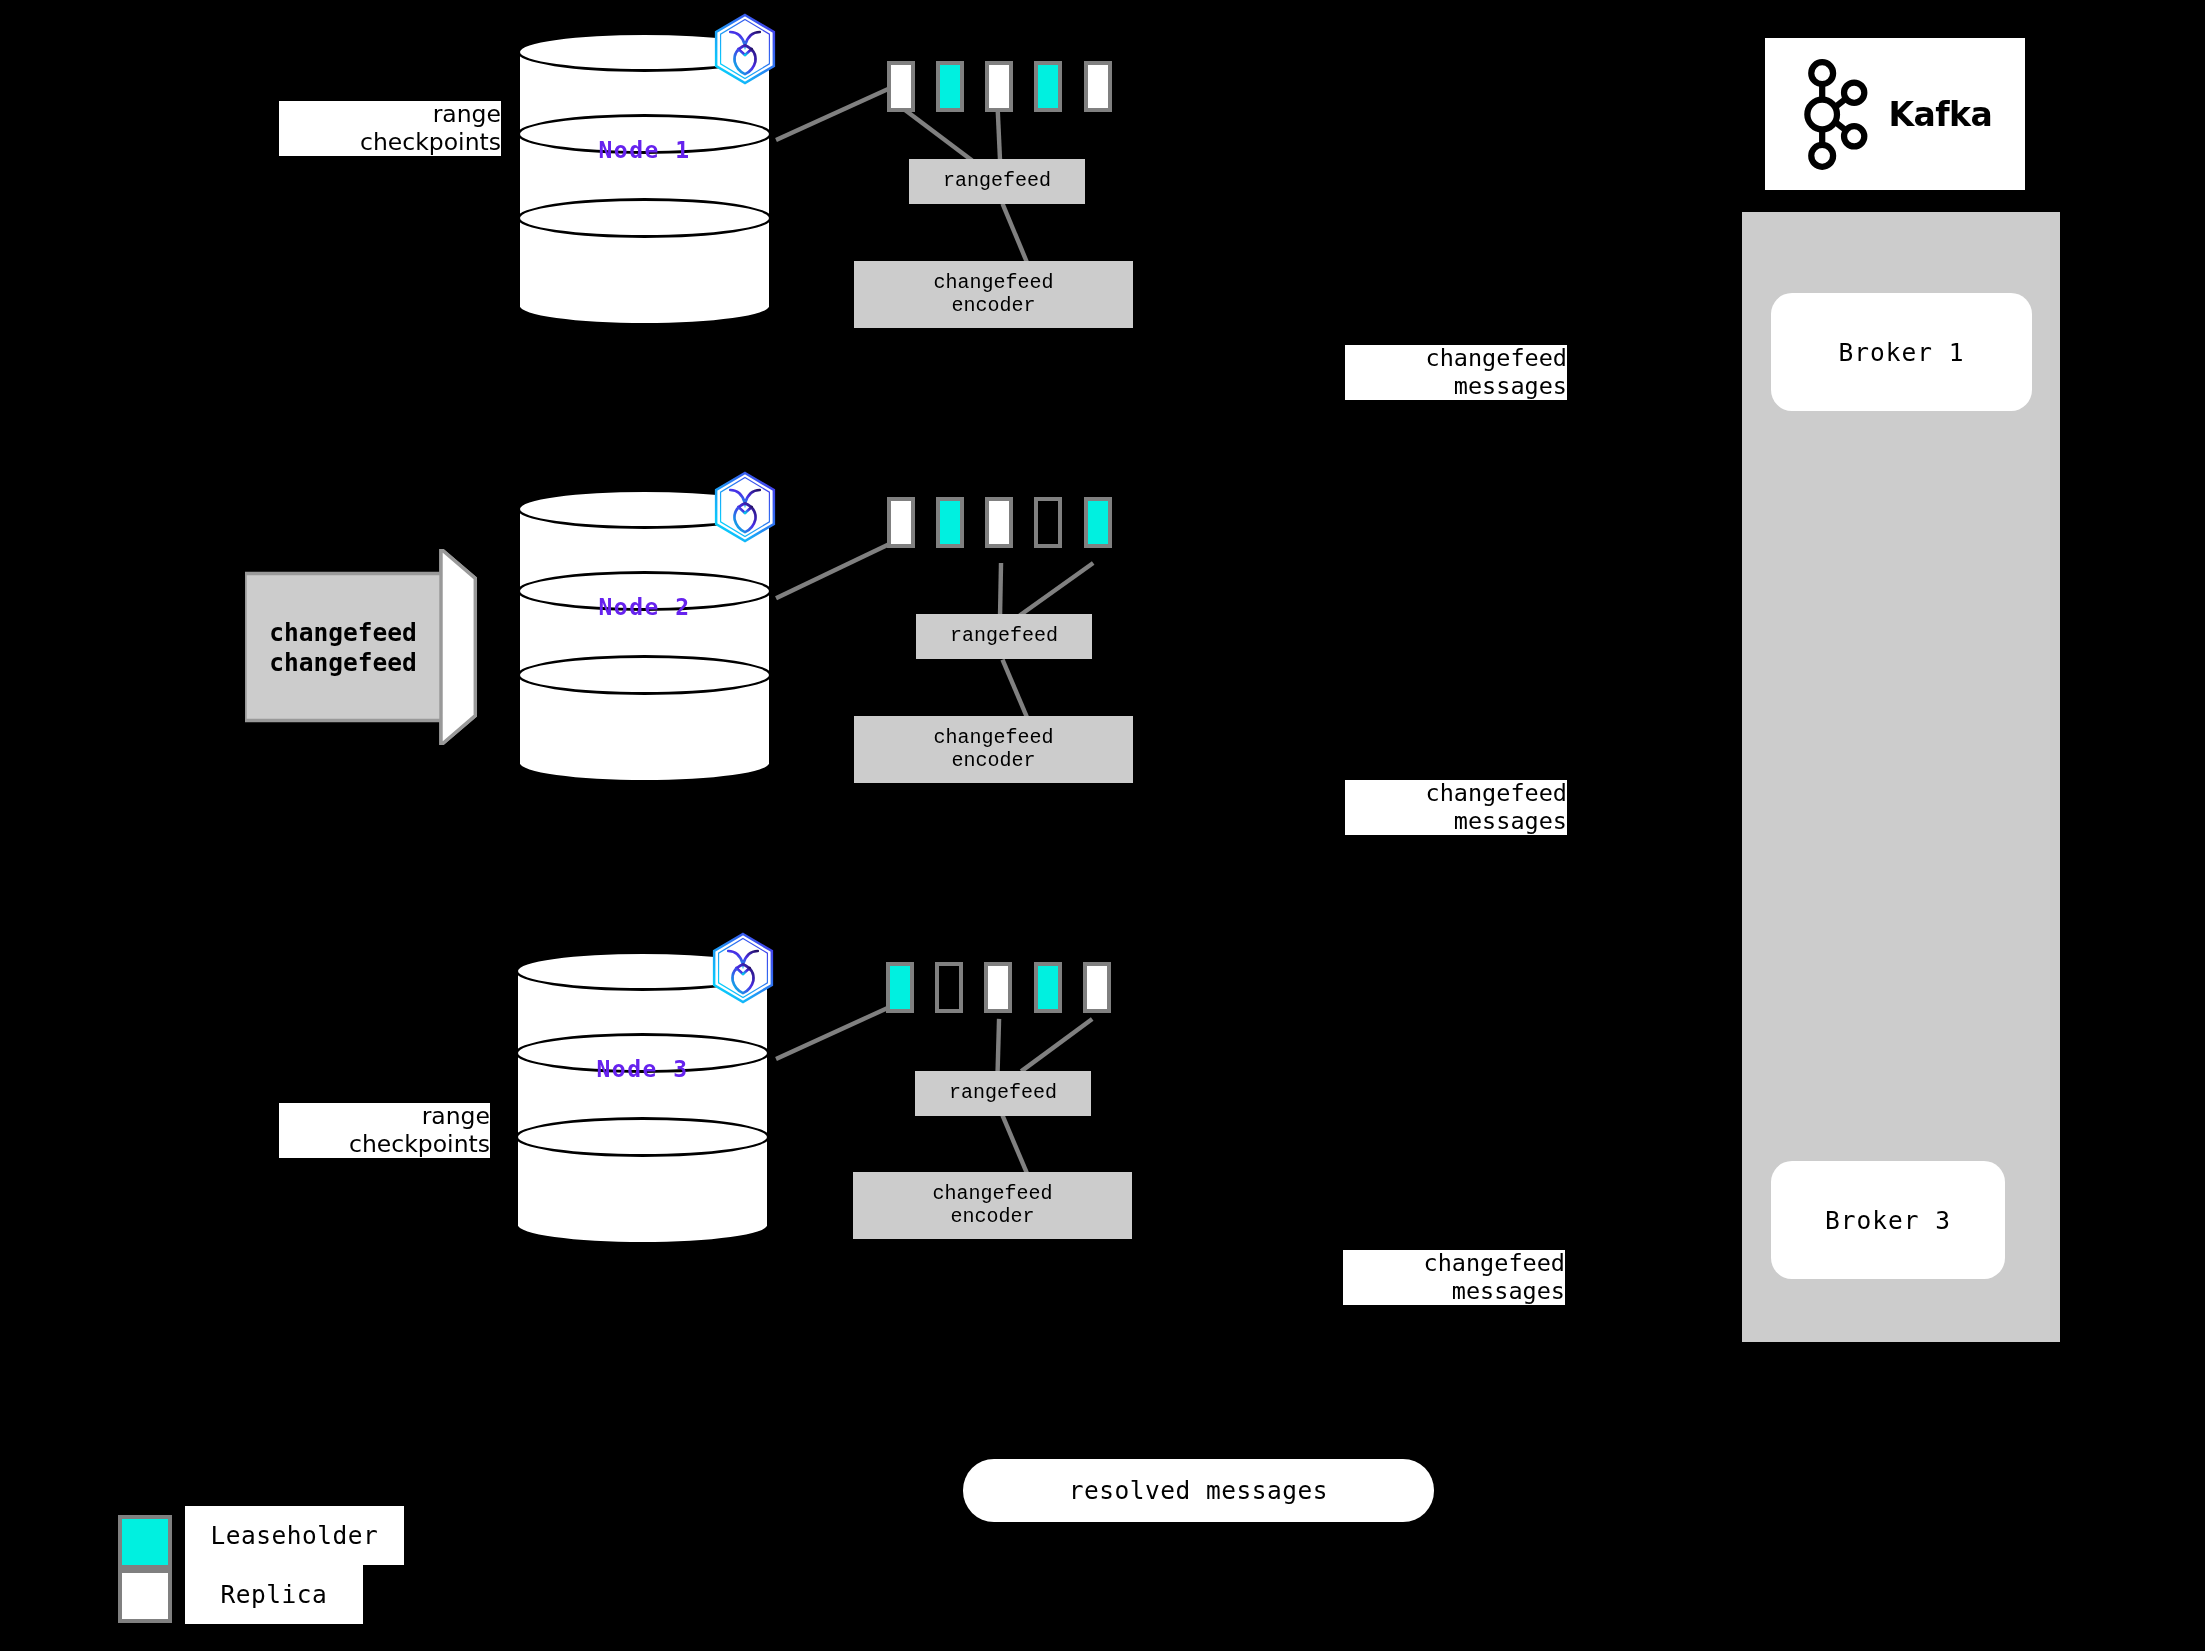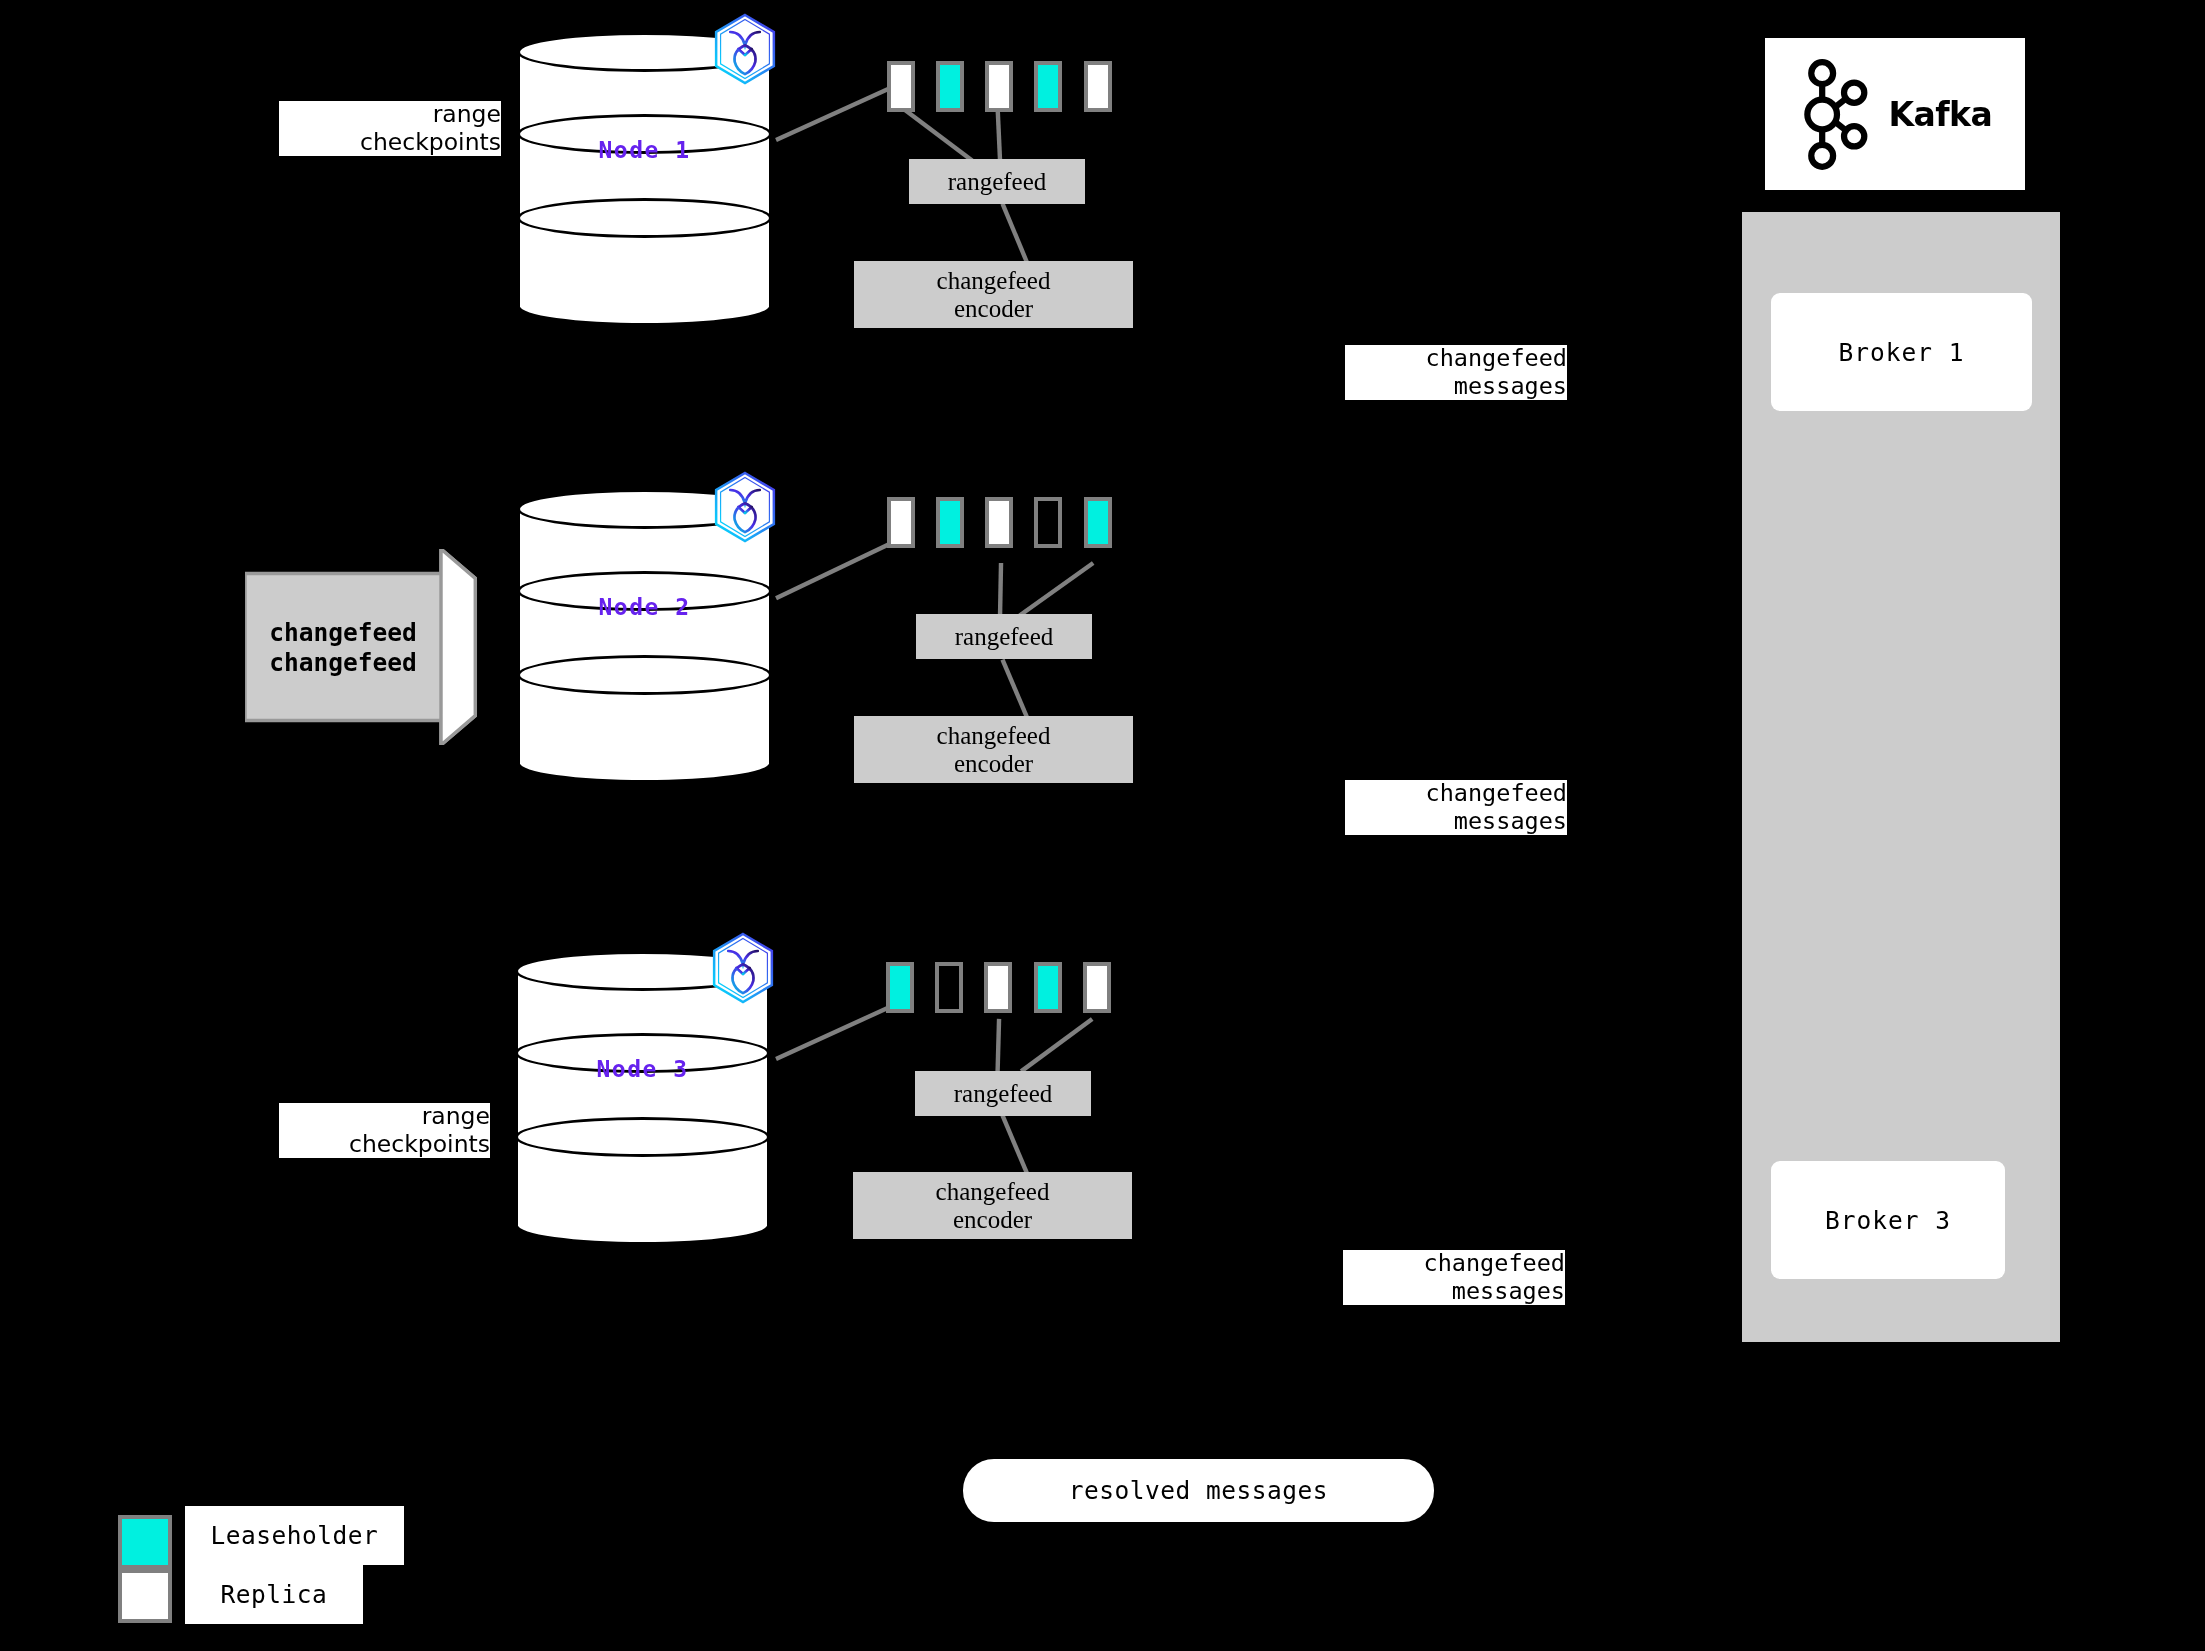--- a/index.html
+++ b/index.html
@@ -36,21 +36,21 @@
   
   .rangebox{position:absolute;width:27.5px;height:51px;border:4.4px solid #808080;box-sizing:border-box;}
   .rangebox.leaseholder{background:#00f0e0;}
   .rangebox.replica{background:#ffffff;}
   .rangebox.empty{background:transparent;}
 
   
   .graybox{
     position:absolute;background:#cccccc;color:#000;
     display:flex;align-items:center;justify-content:center;text-align:center;
-    font-family:Liberation Serif, serif;font-size:25px;line-height:1.12;
+    font-family:Liberation Mono, monospace;font-size:20px;line-height:1.12;
   }
 
   
   .whitelabel{
     position:absolute;background:#ffffff;color:#000;
     display:flex;align-items:flex-end;justify-content:center;text-align:center;
     font-family:"DejaVu Sans", sans-serif;font-size:23.5px;line-height:1.18;
   }
   .whitelabel.mono{font-family:"DejaVu Sans Mono", monospace;}
 
@@ -58,21 +58,21 @@
   .kafka-logo{
     position:absolute;background:#fff;display:flex;align-items:center;
     justify-content:center;gap:12.7px;
   }
   .kafka-word{
     font-family:"DejaVu Sans", sans-serif;font-weight:bold;font-size:33px;
     color:#000;letter-spacing:-0.5px;
   }
   .kafka-panel{position:absolute;background:#cccccc;}
   .broker{
-    position:absolute;background:#ffffff;border-radius:9px;
+    position:absolute;background:#ffffff;border-radius:21px;
     display:flex;align-items:center;justify-content:center;
     font-family:"DejaVu Sans Mono", monospace;font-size:24.5px;color:#000;
     letter-spacing:1px;
   }
 
   
   .pill{
     position:absolute;background:#ffffff;border-radius:31px;
     display:flex;align-items:center;justify-content:center;
     font-family:"DejaVu Sans Mono", monospace;font-size:24.5px;color:#000;

